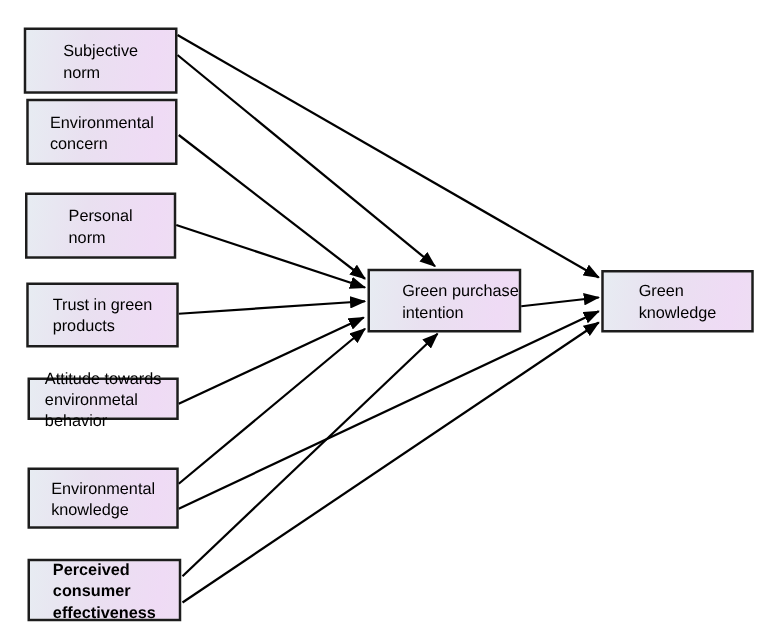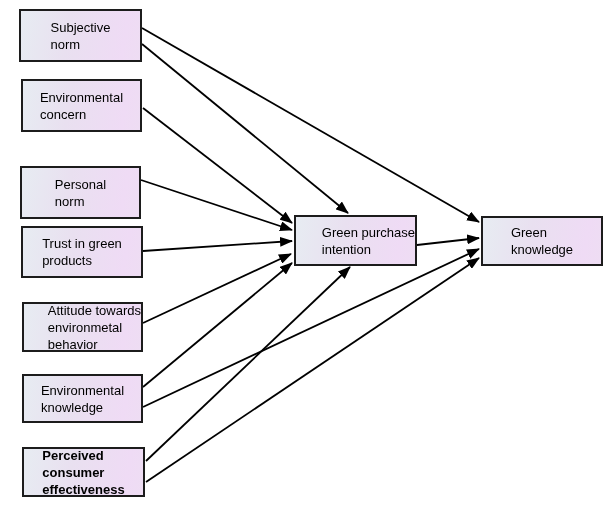--- a/index.html
+++ b/index.html
@@ -57,37 +57,37 @@
         <line x1="143" y1="251" x2="292" y2="241" stroke="#000000" stroke-width="1.8" marker-end="url(#arrowhead)"></line>
         <line x1="143" y1="323" x2="291" y2="254" stroke="#000000" stroke-width="1.8" marker-end="url(#arrowhead)"></line>
         <line x1="143" y1="387" x2="292" y2="263" stroke="#000000" stroke-width="1.8" marker-end="url(#arrowhead)"></line>
         <line x1="143" y1="407" x2="479" y2="249" stroke="#000000" stroke-width="1.8" marker-end="url(#arrowhead)"></line>
         <line x1="146" y1="461" x2="350" y2="267" stroke="#000000" stroke-width="1.8" marker-end="url(#arrowhead)"></line>
         <line x1="146" y1="482" x2="479" y2="258" stroke="#000000" stroke-width="1.8" marker-end="url(#arrowhead)"></line>
         <line x1="417" y1="245" x2="479" y2="238" stroke="#000000" stroke-width="1.8" marker-end="url(#arrowhead)"></line>
       </g>
   </svg>
   <div>
-      <div class="node" style="left: 19px; top: 9px; width: 123px; height: 53px;">
+      <div class="node" style="left: 19px; top: 22px; width: 123px; height: 53px;">
         <span class="node-label">Subjective
 norm</span>
       </div>
       <div class="node" style="left: 21px; top: 79px; width: 121px; height: 53px;">
         <span class="node-label">Environmental
 concern</span>
       </div>
-      <div class="node" style="left: 20px; top: 154px; width: 121px; height: 53px; margin-top: 12px;">
+      <div class="node" style="left: 20px; top: 154px; width: 121px; height: 53px;">
         <span class="node-label">Personal
 norm</span>
       </div>
       <div class="node" style="left: 21px; top: 226px; width: 122px; height: 52px; align-items: center;">
         <span class="node-label">Trust in green
 products</span>
       </div>
-      <div class="node" style="left: 22px; top: 302px; width: 121px; height: 50px; justify-content: flex-end;">
+      <div class="node" style="left: 22px; top: 302px; width: 121px; height: 34px;">
         <span class="node-label">Attitude towards
 environmetal
 behavior</span>
       </div>
       <div class="node" style="left: 22px; top: 374px; width: 121px; height: 49px;">
         <span class="node-label">Environmental
 knowledge</span>
       </div>
       <div class="node" style="left: 22px; top: 447px; width: 123px; height: 50px; font-weight: bold;">
         <span class="node-label">Perceived

